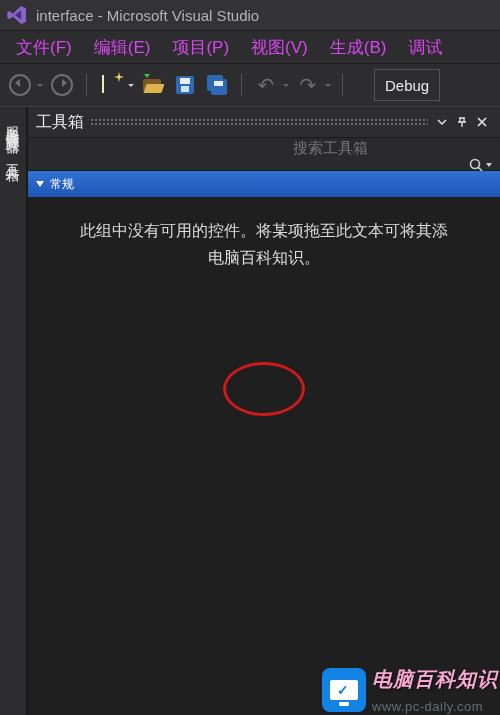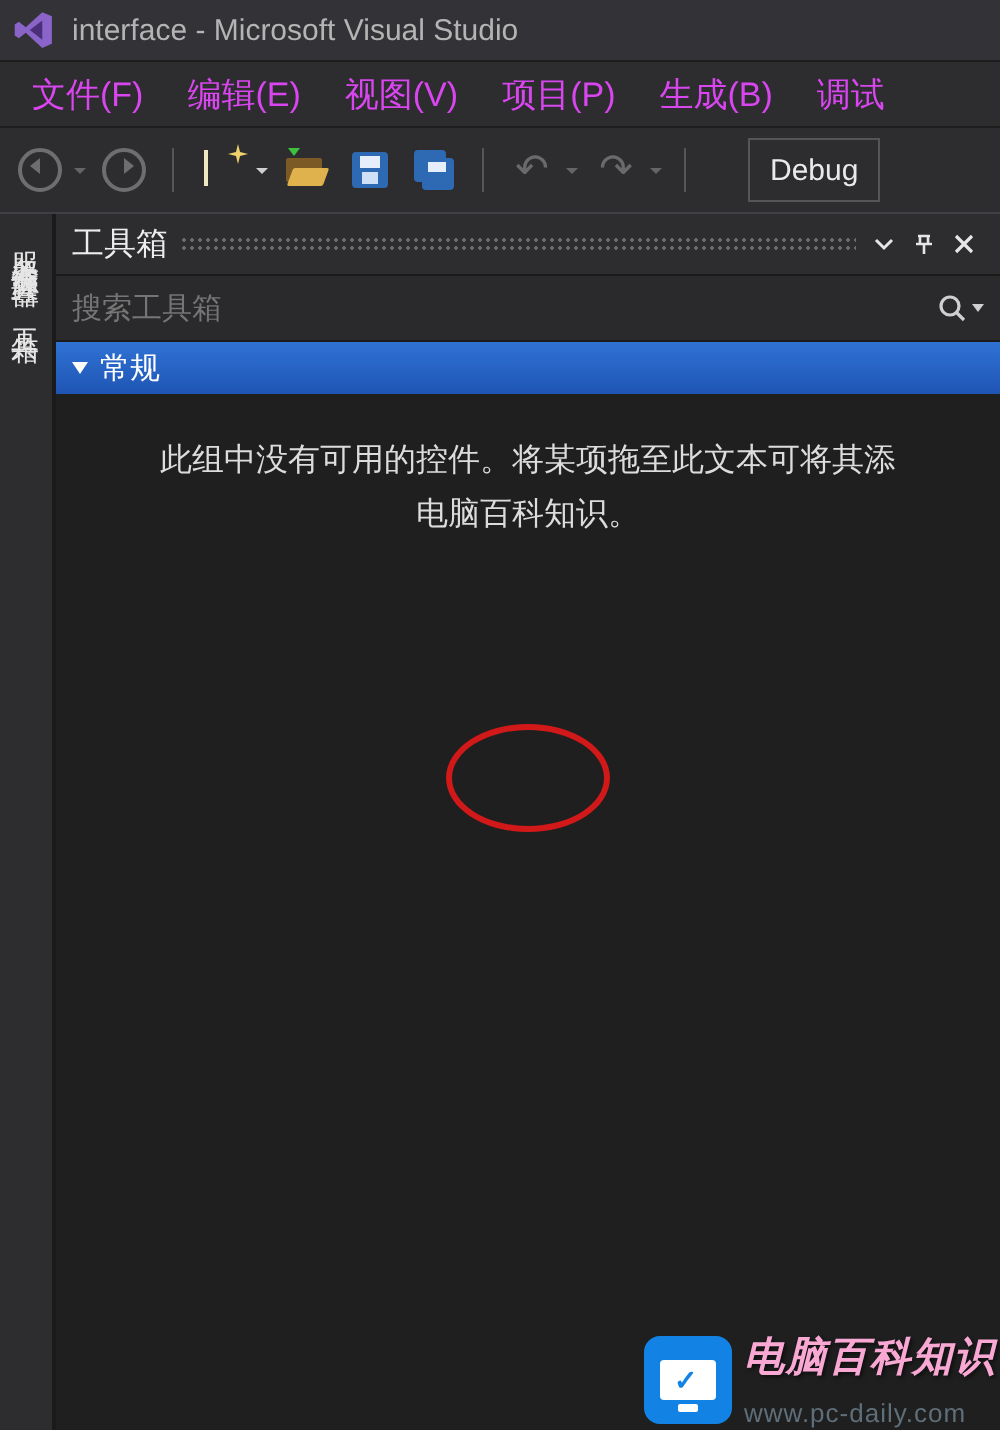--- a/index.html
+++ b/index.html
@@ -199,23 +199,24 @@
     justify-content: center;
     color: #e6e6e6;
     font-size: 12px;
   }
   .hbtn svg { stroke:#e6e6e6; fill:none; }
   
   .searchrow {
     height: 32px;
     background: #2a2a2c;
     display: flex;
-    align-items: center;
+    align-items: flex-end;
     padding: 0 6px;
     border-bottom: 1px solid #1a1a1a;
+    flex-direction: column;
   }
   .searchinput {
     flex: 1;
     background: transparent;
     border: none;
     outline: none;
     color: #bdbdbd;
     font-size: 15px;
   }
   .searchicon {
@@ -230,21 +231,21 @@
     width:0;height:0;border-left:3px solid transparent;border-right:3px solid transparent;border-top:4px solid #cfcfcf;
   }
   
   .cat-header {
     height: 26px;
     display: flex;
     align-items: center;
     padding: 0 8px;
     gap: 6px;
     color: #fff;
-    font-size: 15px;
+    font-size: 12px;
     background: linear-gradient(#2f72d4, #1f55b4);
   }
   .cat-header .arrow {
     width:0;height:0;border-left:4px solid transparent;border-right:4px solid transparent;border-top:6px solid #fff;
   }
   
   .panel-body {
     flex: 1;
     background: #1f1f20;
     padding: 20px 18px;
@@ -308,22 +309,22 @@
         <path d="M22 3 L29 6 V26 L22 29 L10 18 L5 22 L2 20 V12 L5 10 L10 14 L22 3 Z" fill="#8a64c8"></path>
         <path d="M22 9 L22 23 L13 16 Z" fill="#4a2e7a"></path>
       </svg>
   </span>
   <span class="title-text">interface - Microsoft Visual Studio</span>
 </div>
 
 <div class="menubar">
   <span class="menu-item">文件(F)</span>
   <span class="menu-item">编辑(E)</span>
+  <span class="menu-item">项目(P)</span>
   <span class="menu-item">视图(V)</span>
-  <span class="menu-item">项目(P)</span>
   <span class="menu-item">生成(B)</span>
   <span class="menu-item">调试</span>
 </div>
 
 <div class="toolbar">
   <div class="toolbtn dd disabled">
     <span class="circle-arrow left"></span>
   </div>
   <div class="toolbtn disabled">
     <span class="circle-arrow right"></span>

